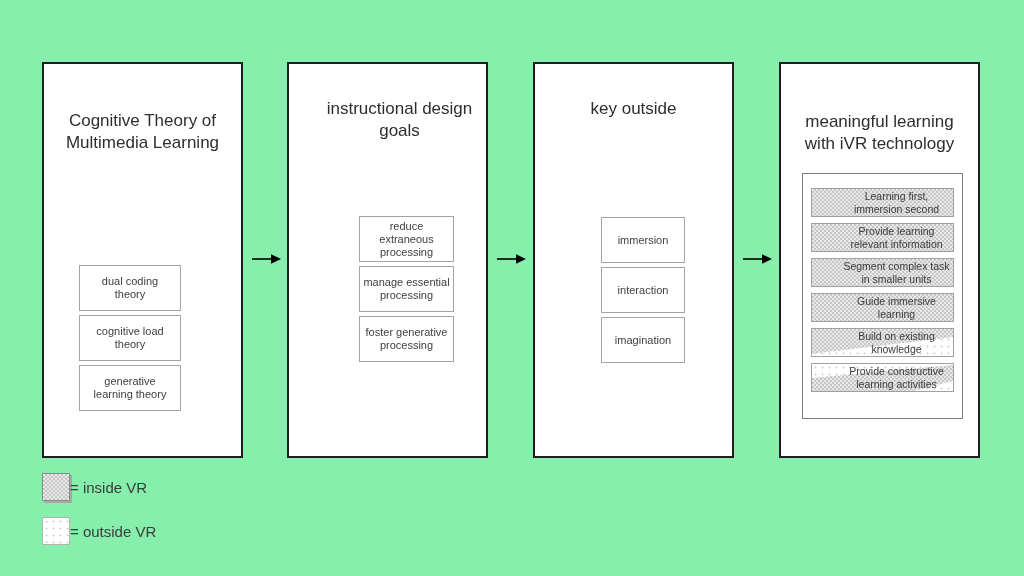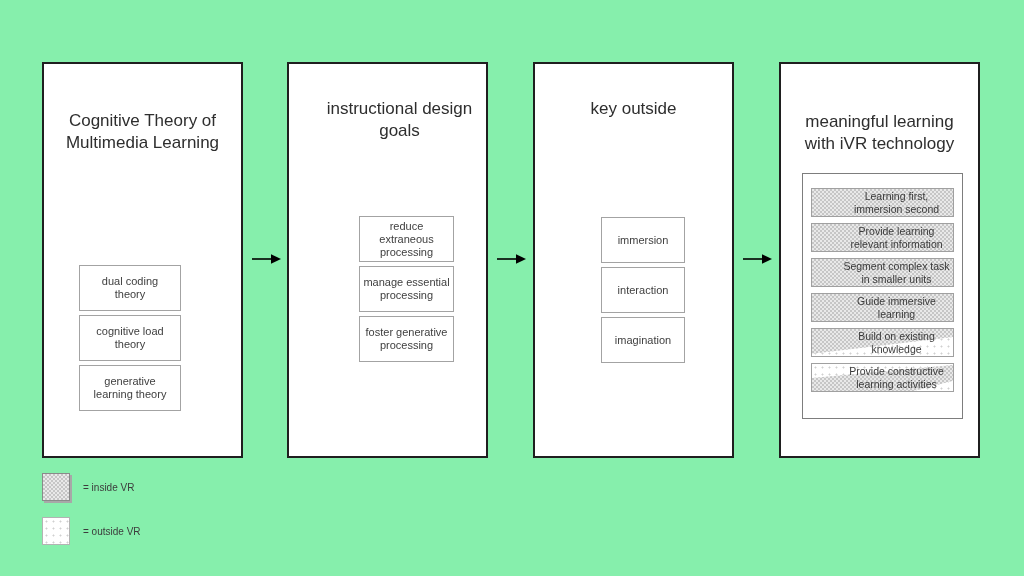--- a/index.html
+++ b/index.html
@@ -151,22 +151,21 @@
   }
   .swatch {
     width: 28px;
     height: 28px;
     border: 1px solid #8a8a8a;
     flex: 0 0 auto;
   }
   .swatch.fill-inside { box-shadow: 2px 2px 0 #a8a8a8; }
   .swatch.fill-outside { border-color: #b3b3b3; }
   .legend-label {
-    margin-left: 13px;
-    font-size: 10px;
+    font-size: 15px;
     color: #3c3c3c;
   }
 </style>
 </head>
 <body>
 
 <div class="canvas">
 
   <section class="col col1">
     <h2 class="col-title">Cognitive Theory of

